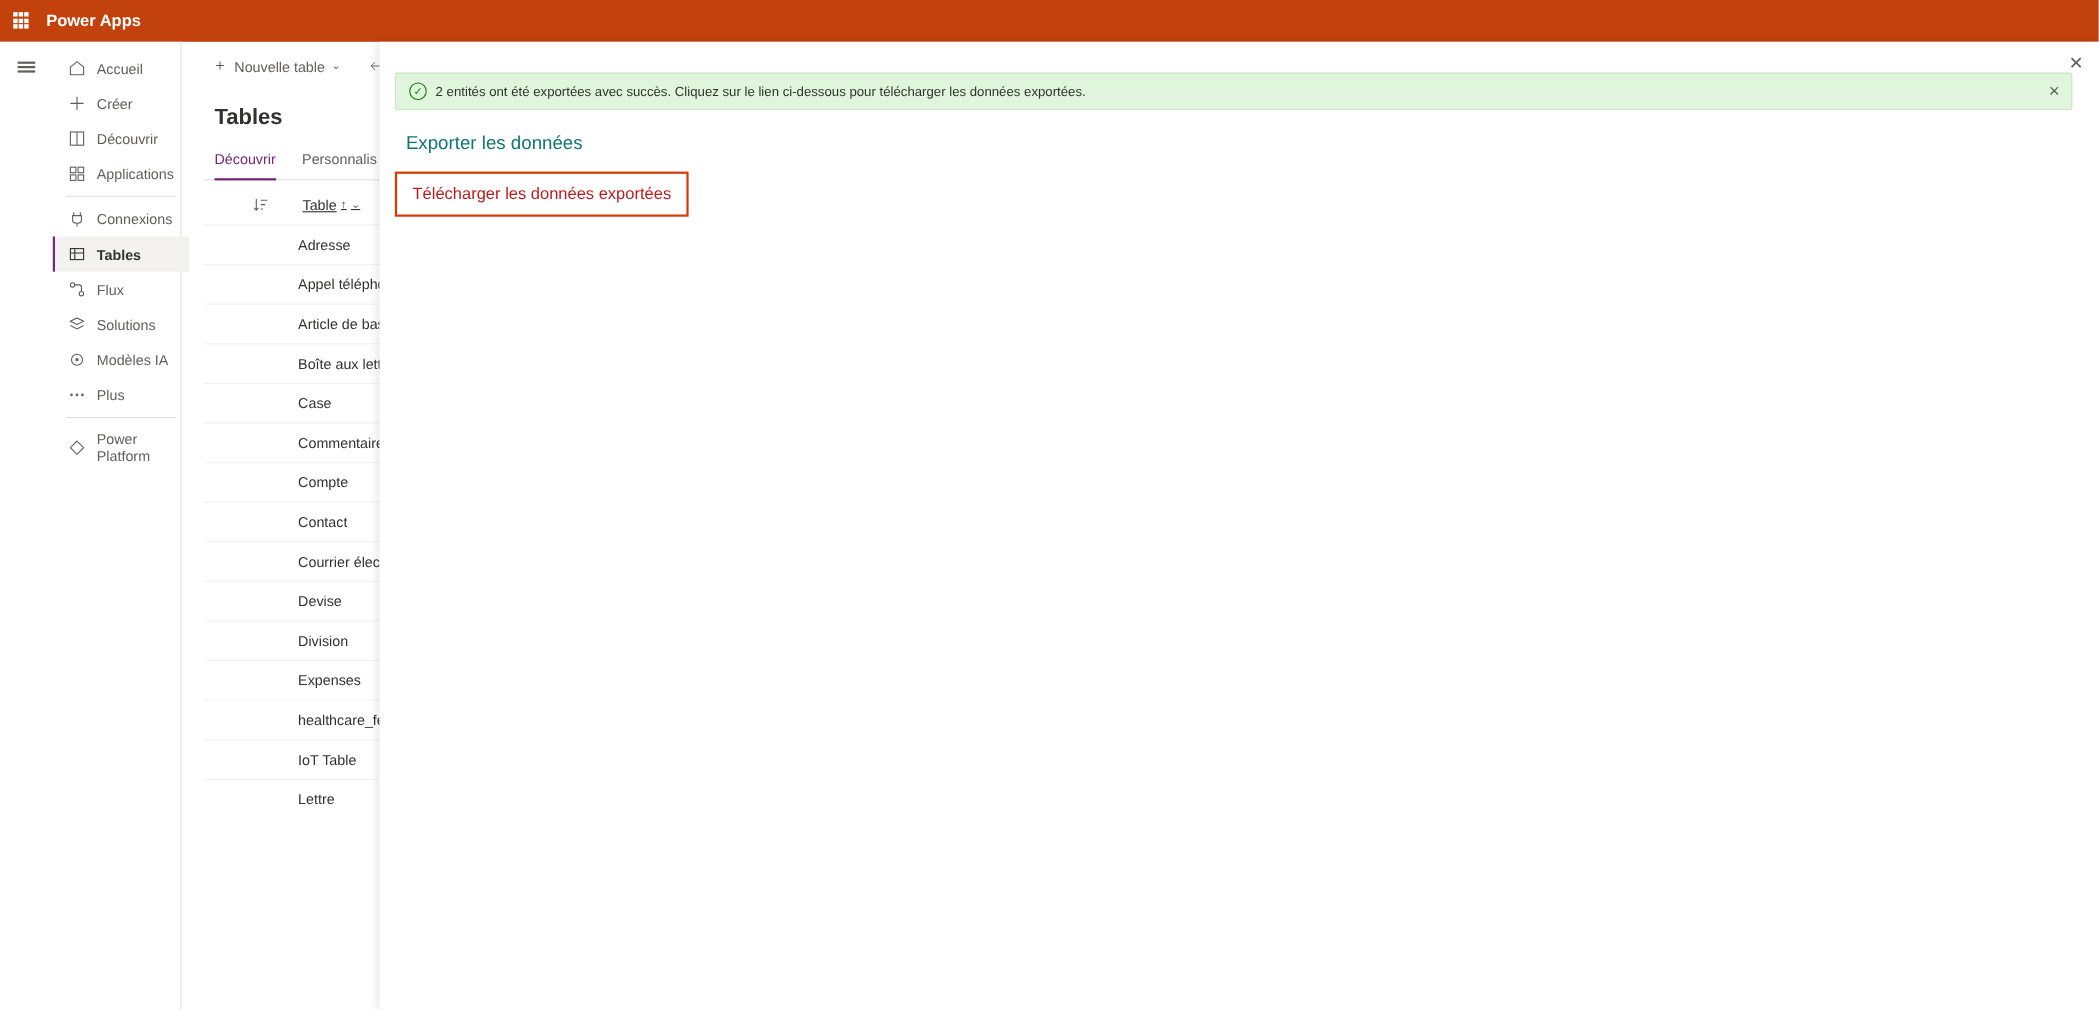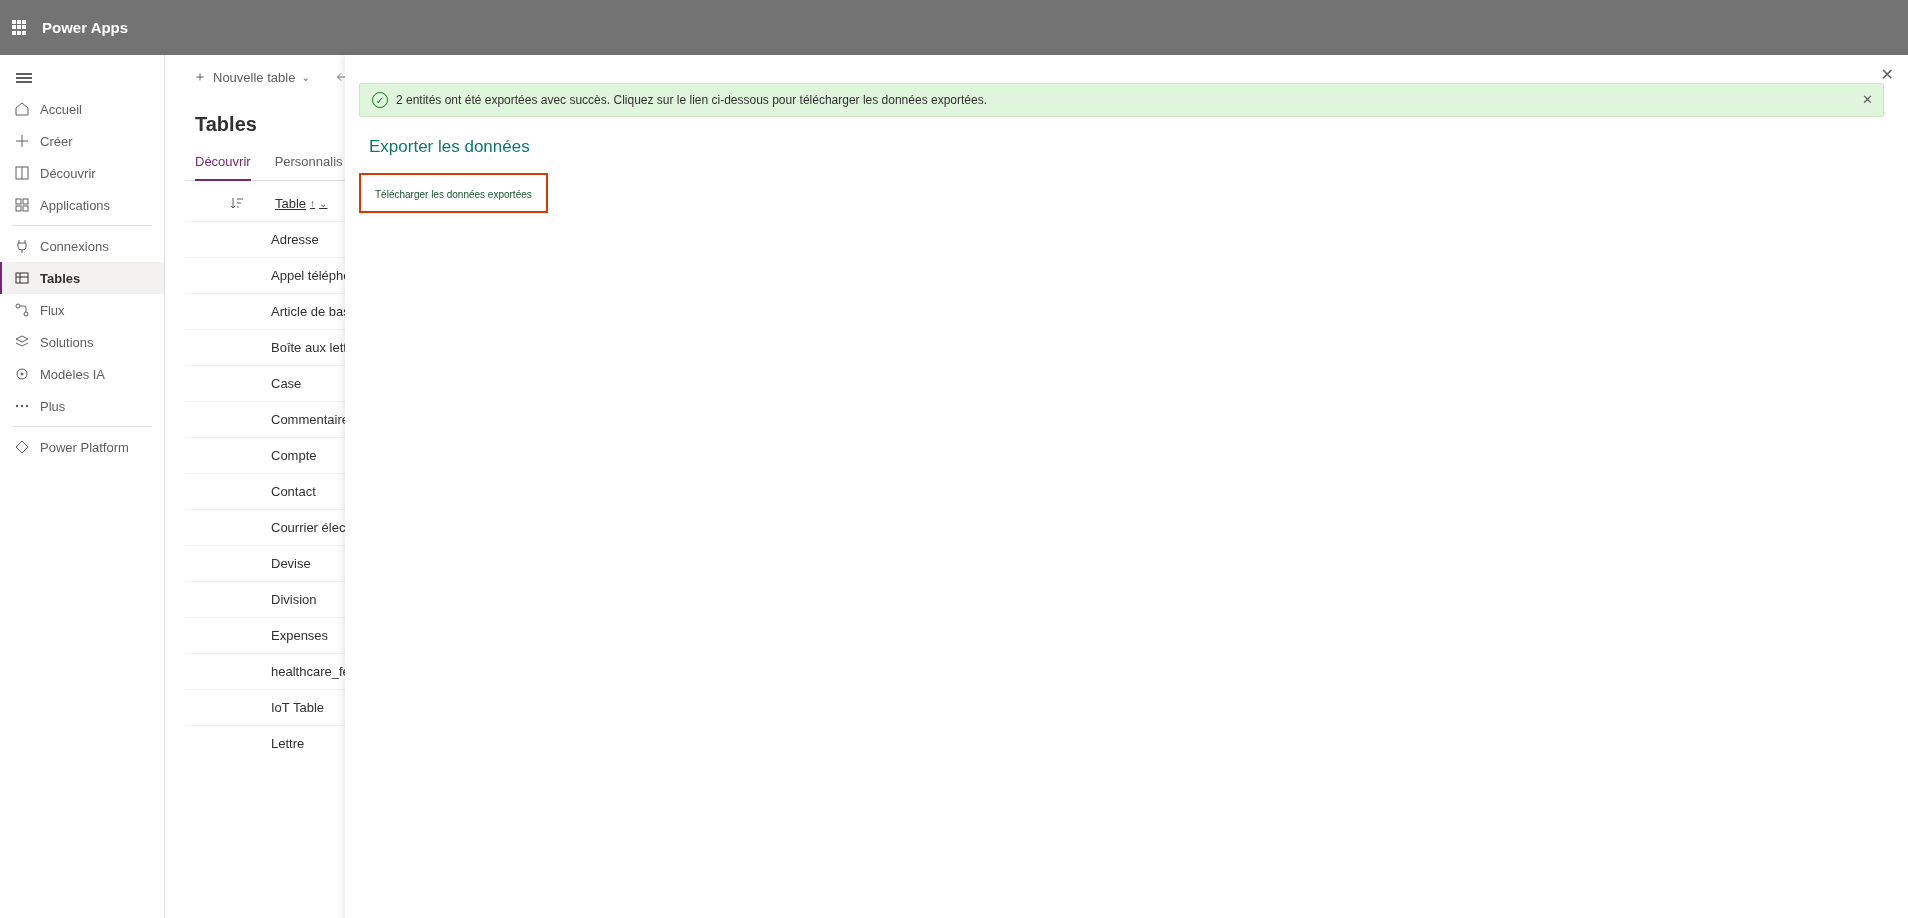--- a/index.html
+++ b/index.html
@@ -1,24 +1,24 @@
 <!DOCTYPE html>
 <html><head>
 <meta charset="utf-8">
 <style>
 * { box-sizing: border-box; margin: 0; padding: 0; }
 body { font-family: "Segoe UI", -apple-system, sans-serif; font-size: 14px; color: #323130; background: #fff; overflow: hidden; }
 
-.app-header { height: 55px; background: #737373; display: flex; align-items: center; padding: 0 12px; }
+.app-header { height: 38px; background: #c2410c; display: flex; align-items: center; padding: 0 12px; }
 .waffle { width: 16px; height: 16px; display: inline-flex; flex-wrap: wrap; gap: 1px; margin-right: 14px; }
 .waffle span { width: 4px; height: 4px; background: #fff; }
 .app-title { color: #fff; font-weight: 600; font-size: 15px; }
 
 .shell { display: flex; height: calc(100vh - 38px); }
-.sidebar { width: 165px; border-right: 1px solid #e1dfdd; display: flex; flex-direction: column; padding-top: 8px; background: #fff; }
+.sidebar { width: 165px; border-right: 1px solid #e1dfdd; display: flex; flex-direction: row; padding-top: 8px; background: #fff; }
 .hamburger { padding: 8px 16px; cursor: pointer; }
 .hamburger div { width: 16px; height: 2px; background: #605e5c; margin: 2px 0; }
 .nav-items { flex: 1; }
 .nav-item { display: flex; align-items: center; padding: 8px 14px; cursor: pointer; color: #605e5c; font-size: 13px; }
 .nav-item.active { background: #f3f2f1; border-left: 2px solid #742774; color: #323130; font-weight: 600; padding-left: 12px; }
 .nav-icon { width: 16px; height: 16px; margin-right: 10px; display: inline-flex; align-items: center; justify-content: center; }
 .nav-divider { height: 1px; background: #e1dfdd; margin: 4px 12px; }
 .nav-footer { padding: 10px 14px; font-size: 13px; color: #605e5c; display: flex; align-items: center; }
 
 .main { flex: 1; padding: 0 20px; position: relative; }
@@ -41,21 +41,21 @@
 .row .cell { margin-left: 76px; font-size: 13px; color: #323130; white-space: nowrap; overflow: hidden; }
 
 .panel { position: absolute; top: 0; right: 0; bottom: 0; left: 180px; background: #fff; box-shadow: -2px 0 8px rgba(0,0,0,0.1); display: flex; flex-direction: column; }
 .panel-close { position: absolute; top: 10px; right: 14px; cursor: pointer; color: #605e5c; font-size: 16px; }
 .panel-inner { padding: 28px 24px 0 14px; }
 .success-banner { display: flex; align-items: center; background: #dff6dd; border: 1px solid #c8e6c0; color: #323130; font-size: 12px; padding: 8px 12px; border-radius: 2px; position: relative; }
 .success-icon { width: 16px; height: 16px; border: 1.5px solid #107c10; border-radius: 50%; display: inline-flex; align-items: center; justify-content: center; margin-right: 8px; color: #107c10; font-size: 10px; }
 .banner-close { position: absolute; right: 10px; top: 8px; cursor: pointer; color: #605e5c; font-size: 13px; }
 .panel-title { font-size: 17px; font-weight: 400; color: #0f766e; margin: 20px 0 16px 10px; }
 .download-box { border: 2px solid #d83b01; display: inline-block; padding: 10px 14px; margin-left: 0; }
-.download-link { color: #14532d; text-decoration: none; font-size: 10px; }
+.download-link { color: #b91c1c; text-decoration: none; font-size: 15px; }
 
 svg { display: block; }
 </style>
 </head>
 <body>
 
 <div class="app-header">
   <span class="waffle">
     <span></span>
       <span></span>

